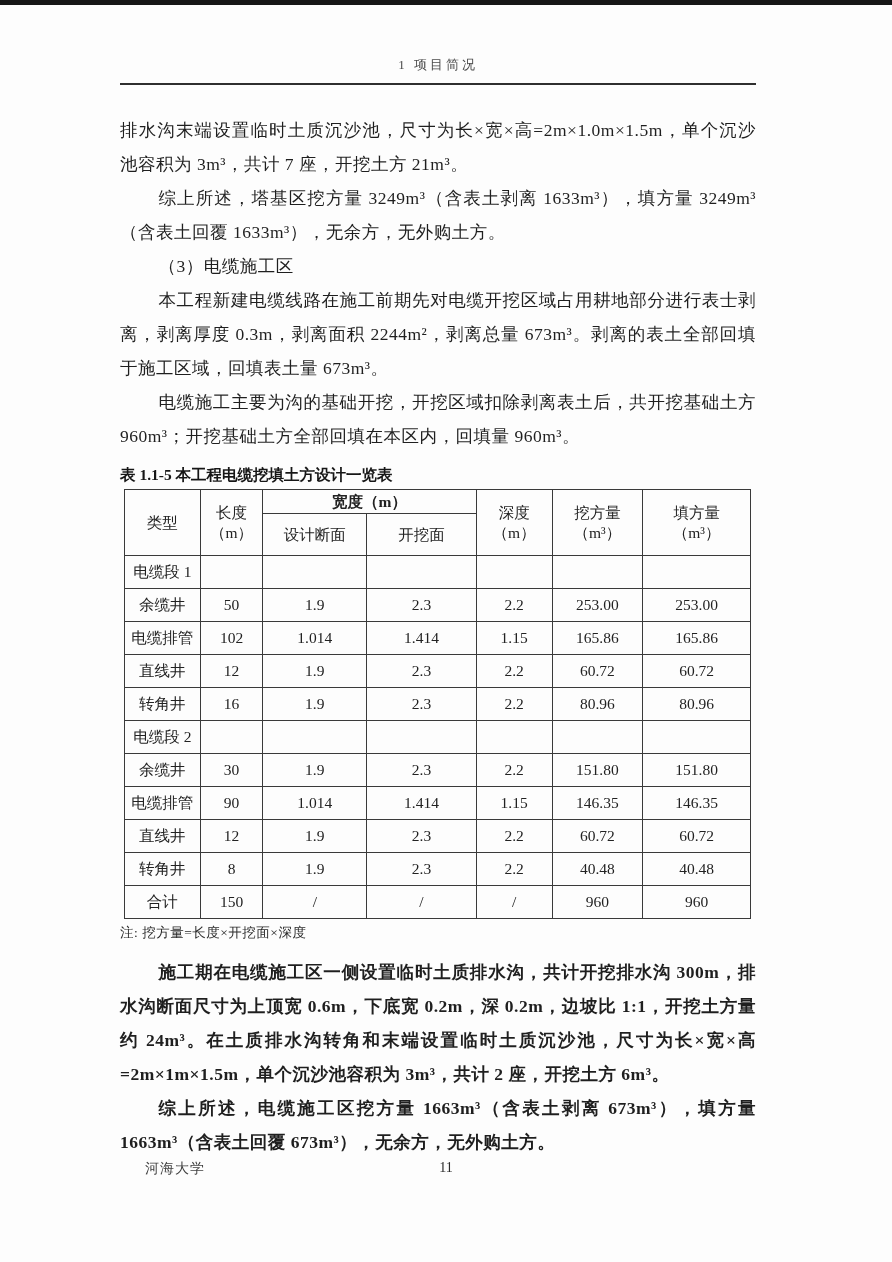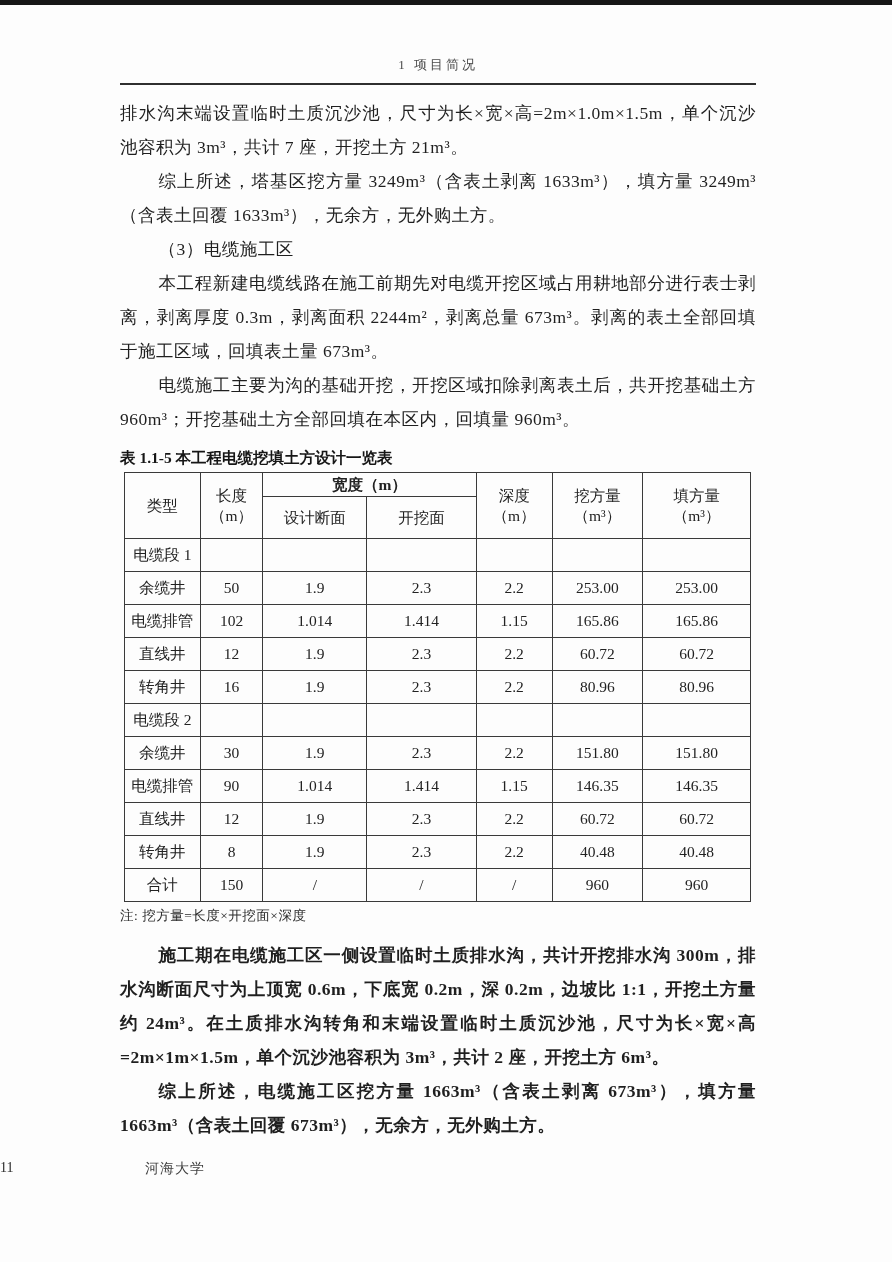--- a/index.html
+++ b/index.html
@@ -30,21 +30,21 @@
   }
   .doc-header {
     text-align: center;
     font-size: 13px;
     letter-spacing: 3px;
     color: #4b4b4b;
     padding-bottom: 10px;
     border-bottom: 2px solid #2f2f2f;
     line-height: 16px;
   }
-  .body-text { margin-top: 11px; }
+  .body-text { margin-top: 28px; }
   .para {
     margin: 0;
     font-size: 17.5px;
     line-height: 34px;
     text-align: justify;
     letter-spacing: 0.5px;
     color: #1f1f1f;
   }
   .para.indent { text-indent: 2.2em; }
   .table-title {
@@ -97,20 +97,21 @@
   .footer .org {
     position: absolute;
     left: 145px;
     top: 0;
     letter-spacing: 1px;
   }
   .footer .page-num {
     position: absolute;
     left: 0;
     width: 892px;
+    text-align: center;
     top: 0;
     color: #2a2a2a;
   }
 </style>
 </head>
 <body>
 
 <div class="scan-edge-top"></div>
 
 <div class="page">

